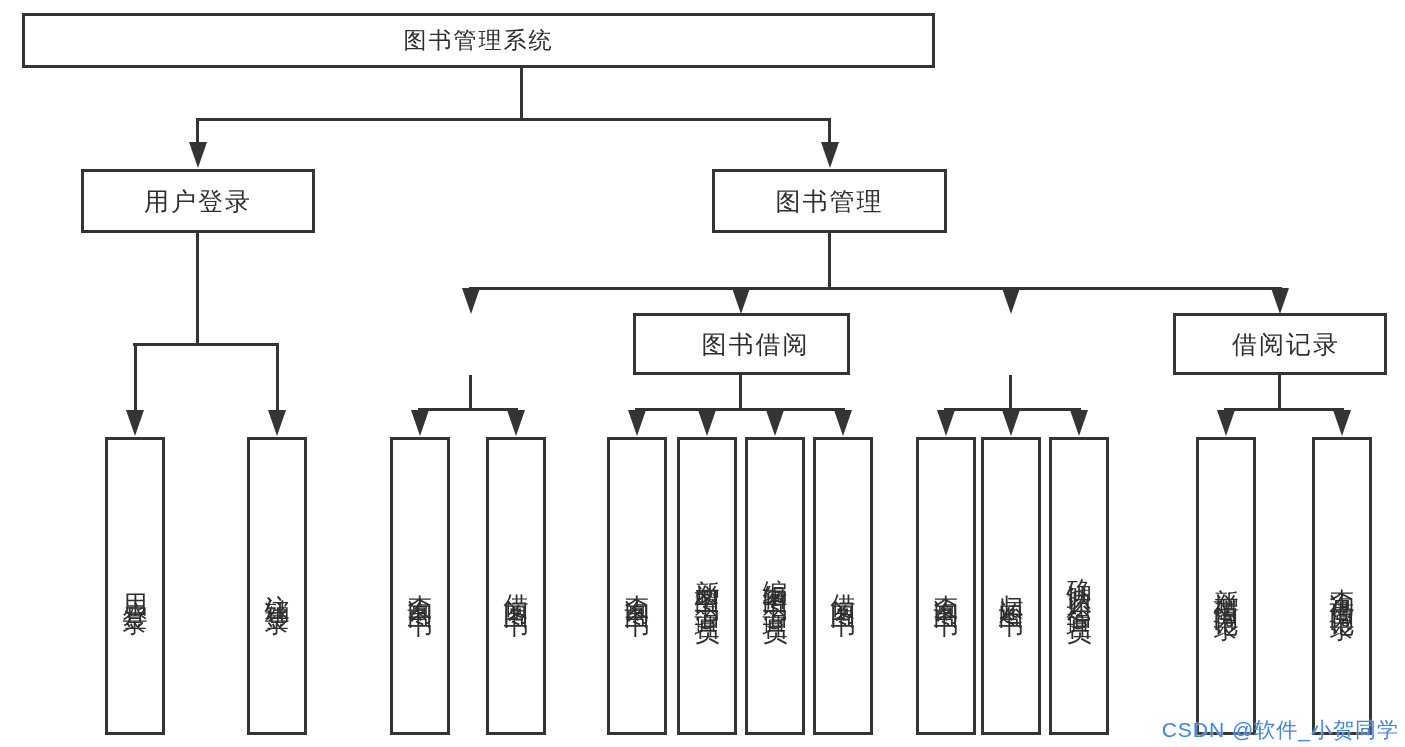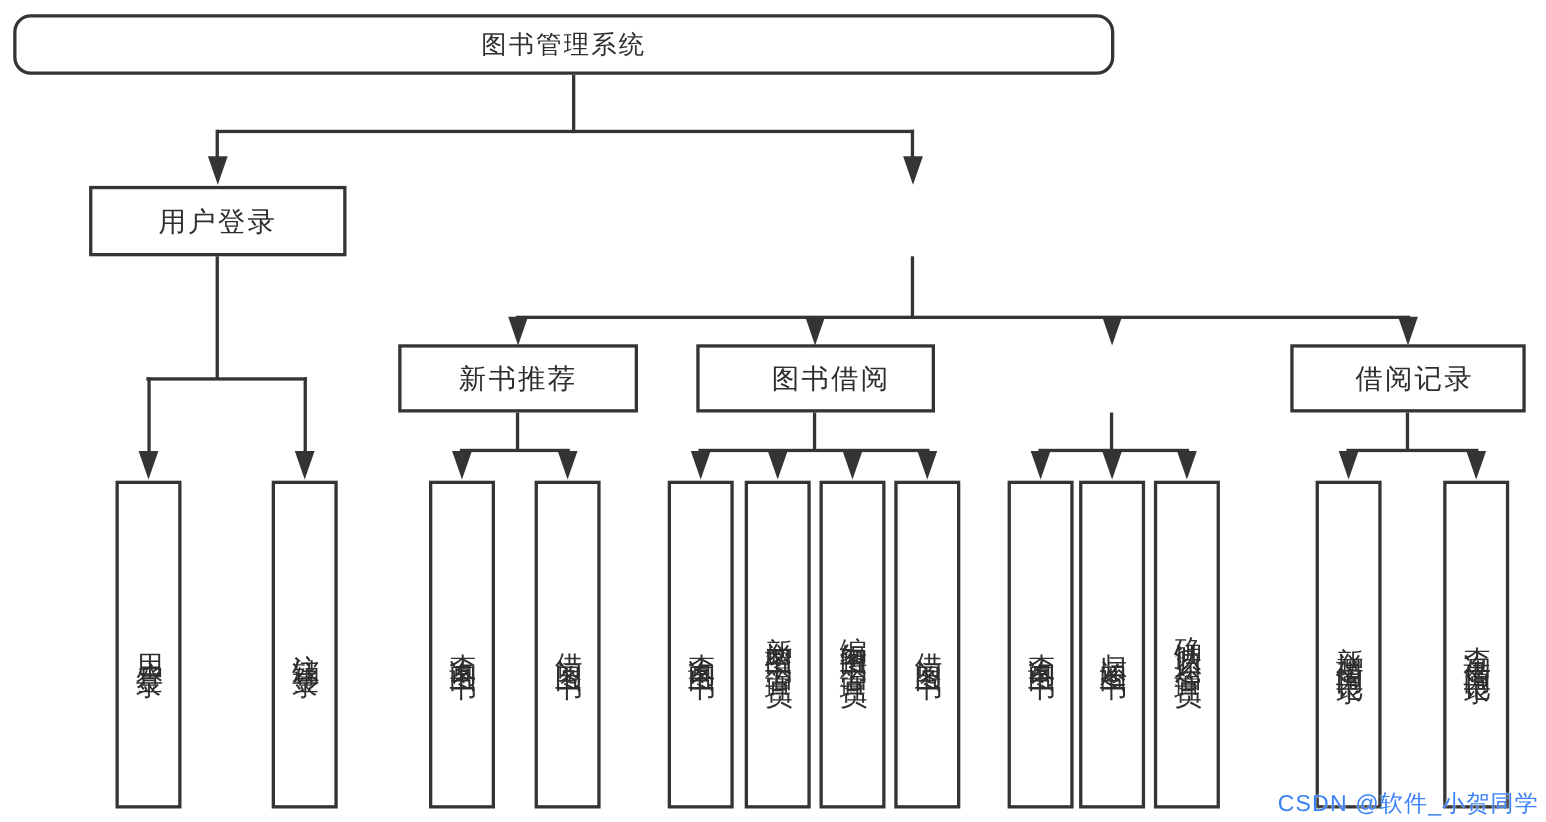--- a/index.html
+++ b/index.html
@@ -32,26 +32,26 @@
     position:absolute; right:6px; bottom:3px;
     font-size:21px; letter-spacing:1px; color:#3b82f6;
     text-shadow:0 0 2px #ffffff; white-space:nowrap;
   }
 </style>
 </head>
 <body>
 
 <div class="canvas">
 
-  <div class="box root-box" style="left:12px; top:13px; width:1001px; height:55px;border-radius:16px;">图书管理系统</div>
+  <div class="box root-box" style="left:22px; top:13px; width:913px; height:55px;">图书管理系统</div>
 
   <div class="box hnode" style="left:81px; top:169px; width:234px; height:64px;">用户登录</div>
 
+  <div class="box hnode" style="left:712px; top:169px; width:235px; height:64px;">图书管理</div>
 
-  <div class="box hnode" style="left:362px; top:313px; width:218px; height:62px;">新书推荐</div>
 
   <div class="box hnode" style="left:633px; top:313px; width:217px; height:62px;padding-left:28px;">图书借阅</div>
 
 
   <div class="box hnode" style="left:1173px; top:313px; width:214px; height:62px;padding-left:12px;">借阅记录</div>
 
   <div class="box leaf" style="left:105px; top:437px; width:60px; height:298px;">用户登录</div>
   <div class="box leaf" style="left:247px; top:437px; width:60px; height:298px;">注销登录</div>
 
   <div class="box leaf" style="left:390px; top:437px; width:60px; height:298px;">查询图书</div>

